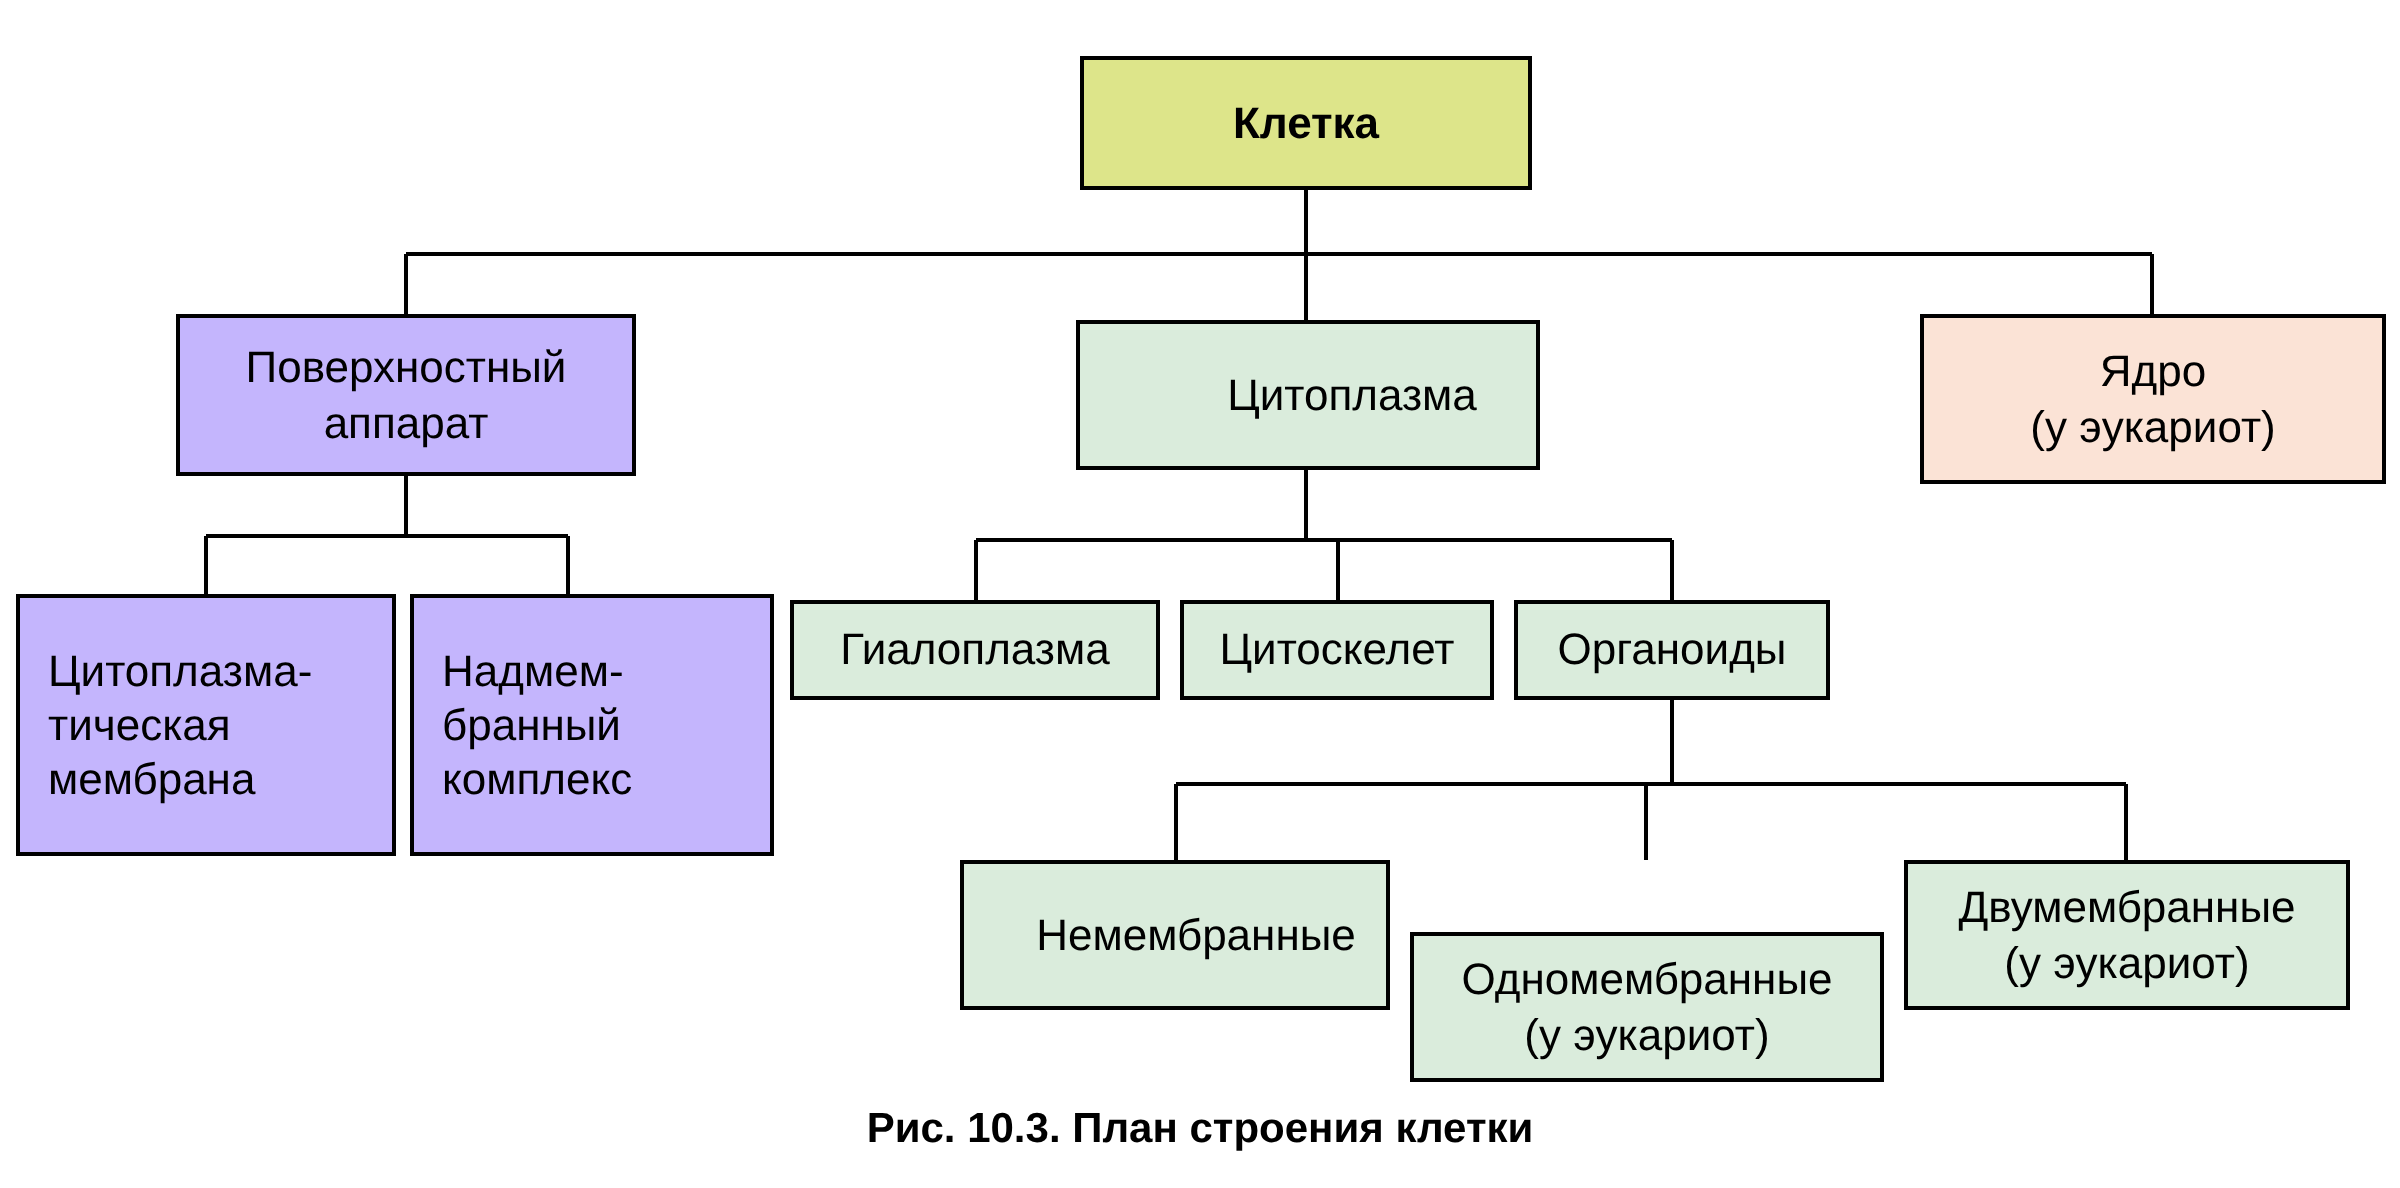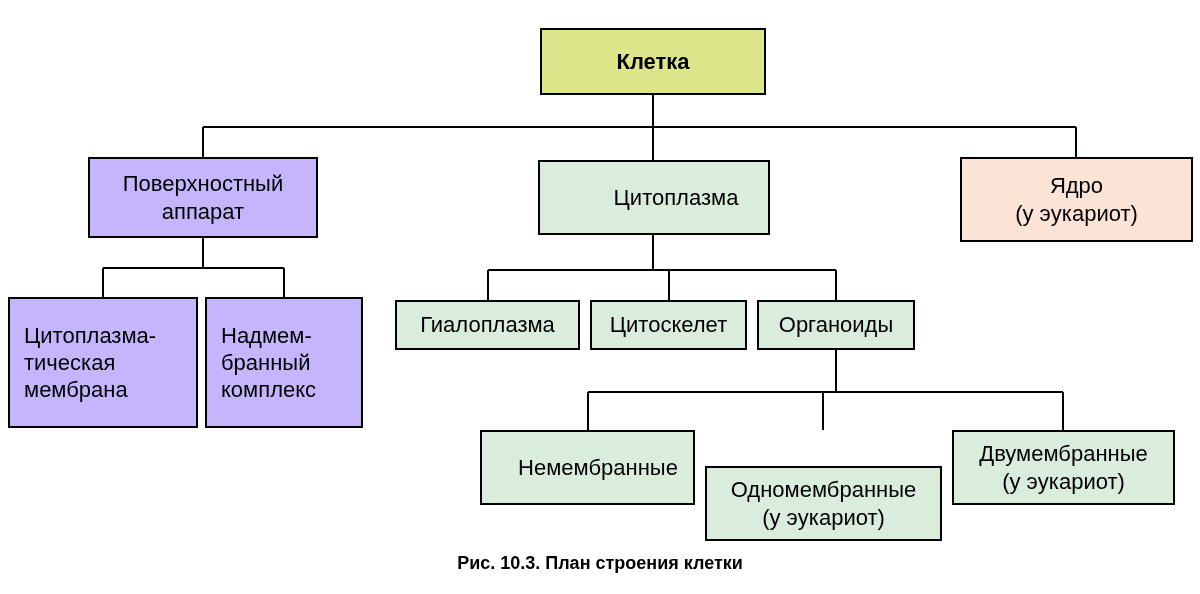--- a/index.html
+++ b/index.html
@@ -44,35 +44,35 @@
     justify-content: flex-start;
     text-align: left;
     padding-left: 14px;
   }
 
   .n-cell     { left: 540px; top: 28px;  width: 226px; height: 67px; }
   .n-surface  { left: 88px;  top: 157px; width: 230px; height: 81px; }
   .n-cytopl   { left: 538px; top: 160px; width: 232px; height: 75px; padding-left: 44px; }
   .n-nucleus  { left: 960px; top: 157px; width: 233px; height: 85px; }
   .n-cytmem   { left: 8px;   top: 297px; width: 190px; height: 131px; }
-  .n-supra    { left: 205px; top: 297px; width: 158px; height: 131px; }
+  .n-supra    { left: 205px; top: 297px; width: 182px; height: 131px; }
   .n-hyalo    { left: 395px; top: 300px; width: 185px; height: 50px; }
   .n-cytoskel { left: 590px; top: 300px; width: 157px; height: 50px; }
   .n-organ    { left: 757px; top: 300px; width: 158px; height: 50px; }
   .n-nonmem   { left: 480px; top: 430px; width: 215px; height: 75px; padding-left: 21px; }
   .n-single   { left: 705px; top: 430px; width: 237px; height: 75px; margin-top: 36px; }
   .n-double   { left: 952px; top: 430px; width: 223px; height: 75px; }
 
   .caption {
     position: absolute;
     left: 0; right: 0;
     top: 553px;
     text-align: center;
     font-weight: bold;
-    font-size: 18px;
+    font-size: 21px;
     color: #000000;
   }
 </style>
 </head>
 <body>
 
 <div class="canvas">
 
   <svg class="connectors" viewBox="0 0 1200 594" xmlns="http://www.w3.org/2000/svg">
     <path d="M653,95 V160

